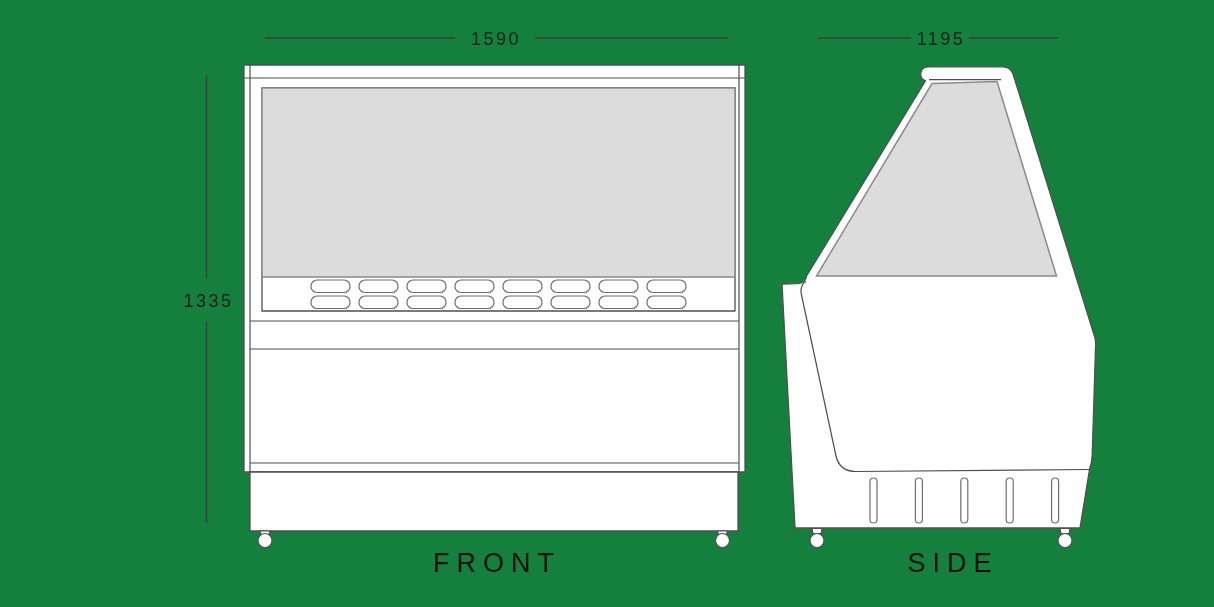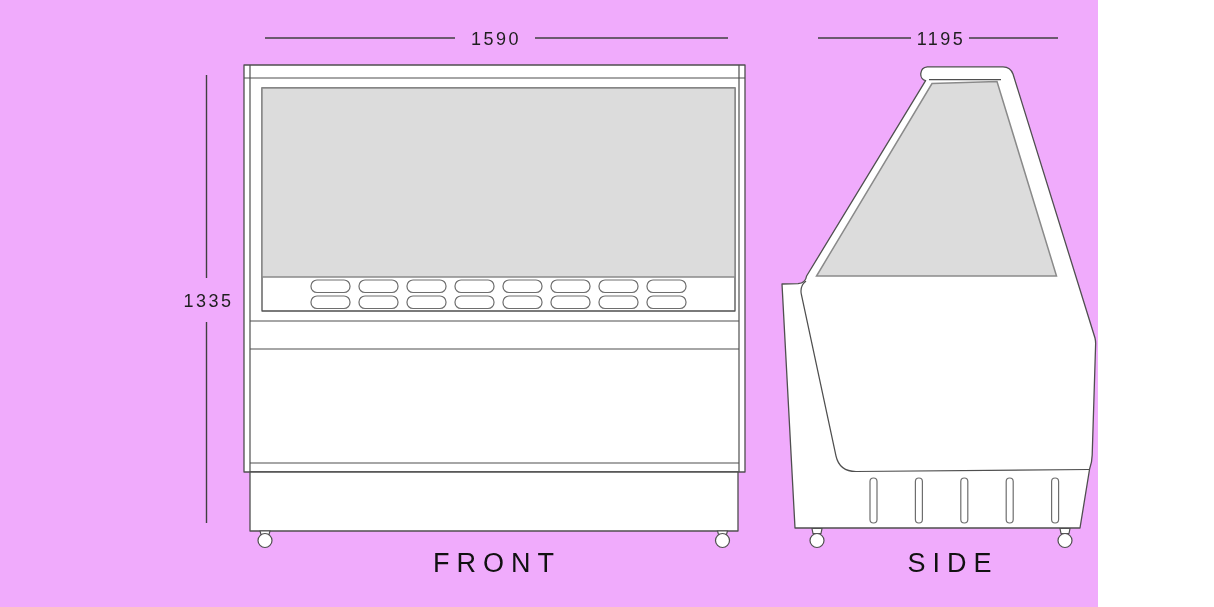--- a/index.html
+++ b/index.html
@@ -1,16 +1,16 @@
 <!DOCTYPE html>
 <html><head>
 <meta charset="utf-8">
 <style>
   html,body{margin:0;padding:0;background:#ffffff;}
-  .stage{position:relative;width:1098px;height:607px;background:#f0abfc;overflow:hidden;}
+  .stage{position:relative;width:1214px;height:607px;background:#15803d;overflow:hidden;}
   svg{display:block;}
   .outline{fill:#ffffff;stroke:#4f4f4f;stroke-width:1.3;stroke-linejoin:round;}
   .thin{stroke:#4f4f4f;stroke-width:1.2;fill:none;}
   .glass{stroke:#8a8a8a;stroke-width:1.5;}
   .slot{fill:#ffffff;stroke:#6e6e6e;stroke-width:1.2;}
   .caster{fill:#ffffff;stroke:#4f4f4f;stroke-width:1.2;}
   .dim-line{stroke:#3f3f3f;stroke-width:1.4;}
   .dim-text{font-family:"Liberation Sans",sans-serif;font-size:18px;letter-spacing:2.5px;fill:#1f1f1f;}
   .label-text{font-family:"Liberation Sans",sans-serif;font-size:27px;letter-spacing:7px;fill:#111111;}
 </style>

